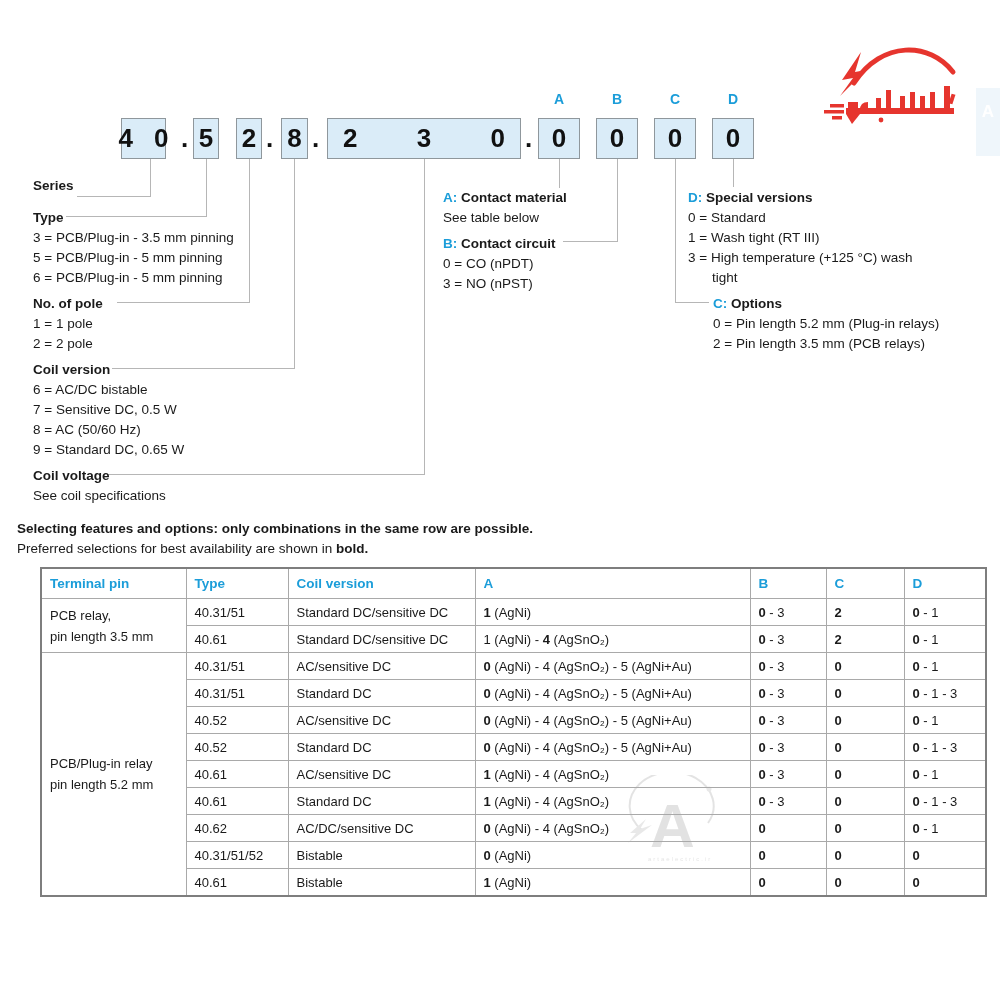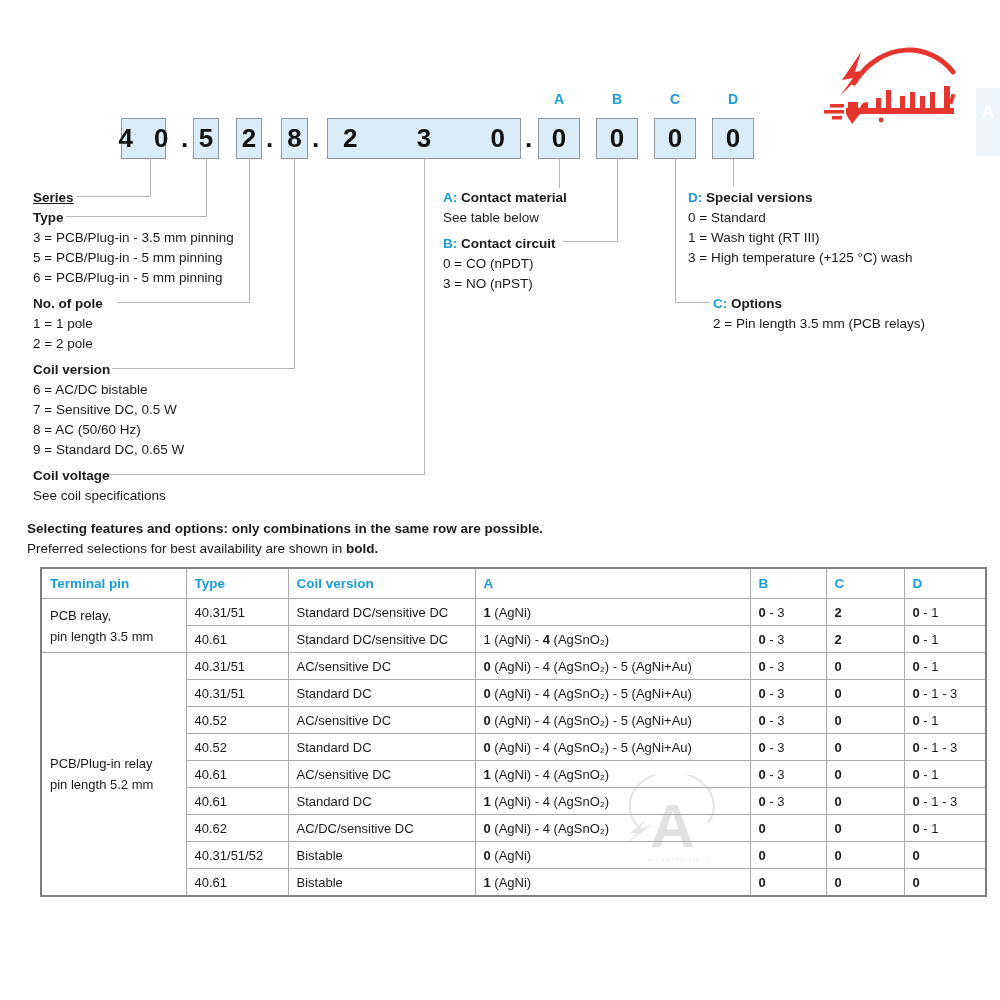--- a/index.html
+++ b/index.html
@@ -26,21 +26,21 @@
   .vl{position:absolute;width:1px;background:#b6b6b6;}
   .hl{position:absolute;height:1px;background:#b6b6b6;}
 
   
   .sec{position:absolute;font-size:13.5px;line-height:20px;white-space:nowrap;color:#1a1a1a;}
   .sec .t{font-weight:bold;font-size:13.5px;}
   .pfx{color:#1b9dd9;font-weight:bold;}
   .cont{padding-left:24px;}
 
   
-  .notes{position:absolute;left:27px;top:519px;font-size:13.5px;line-height:20px;}
+  .notes{position:absolute;left:17px;top:519px;font-size:13.5px;line-height:20px;}
   .notes .b, b, .b{font-weight:bold;}
 
   
   table.sel{
     position:absolute;left:40px;top:567px;width:945px;
     border-collapse:collapse;table-layout:fixed;
     border:2px solid #7e7e7e;
   }
   table.sel th, table.sel td{
     border:1px solid #a9a9a9;padding:0 4px 0 8px;
@@ -141,21 +141,21 @@
     <div class="vl" style="left:559px;top:159px;height:29px;"></div>
 
     <div class="vl" style="left:617px;top:159px;height:83px;"></div>
     <div class="hl" style="left:563px;top:241px;width:55px;"></div>
 
     <div class="vl" style="left:675px;top:159px;height:144px;"></div>
     <div class="hl" style="left:675px;top:302px;width:34px;"></div>
 
     <div class="vl" style="left:733px;top:159px;height:28px;"></div>
 
-    <div class="sec" style="left:33px;top:188px;text-decoration:underline;">
+    <div class="sec" style="left:33px;top:176px;">
       <div class="t">Series</div>
     </div>
 
     <div class="sec" style="left:33px;top:208px;">
       <div class="t">Type</div>
       <div>3 = PCB/Plug-in - 3.5 mm pinning</div>
       <div>5 = PCB/Plug-in - 5 mm pinning</div>
       <div>6 = PCB/Plug-in - 5 mm pinning</div>
     </div>
 
@@ -187,24 +187,26 @@
       <div><span class="pfx">B:</span><span class="t"> </span><span class="t">Contact circuit</span></div>
       <div>0 = CO (nPDT)</div>
       <div>3 = NO (nPST)</div>
     </div>
 
     <div class="sec" style="left:688px;top:188px;">
       <div><span class="pfx">D:</span><span class="t"> </span><span class="t">Special versions</span></div>
       <div>0 = Standard</div>
       <div>1 = Wash tight (RT III)</div>
       <div>3 = High temperature (+125 °C) wash</div>
+      <div class="cont">tight</div>
     </div>
 
     <div class="sec" style="left:713px;top:294px;">
       <div><span class="pfx">C:</span><span class="t"> </span><span class="t">Options</span></div>
+      <div>0 = Pin length 5.2 mm (Plug-in relays)</div>
       <div>2 = Pin length 3.5 mm (PCB relays)</div>
     </div>
   </div>
 
   <div class="notes">
     <div class="b">Selecting features and options: only combinations in the same row are possible.</div>
     <div><span>Preferred selections for best availability are shown in </span><span class="b">bold.</span></div>
   </div>
 
   <div class="wm">

